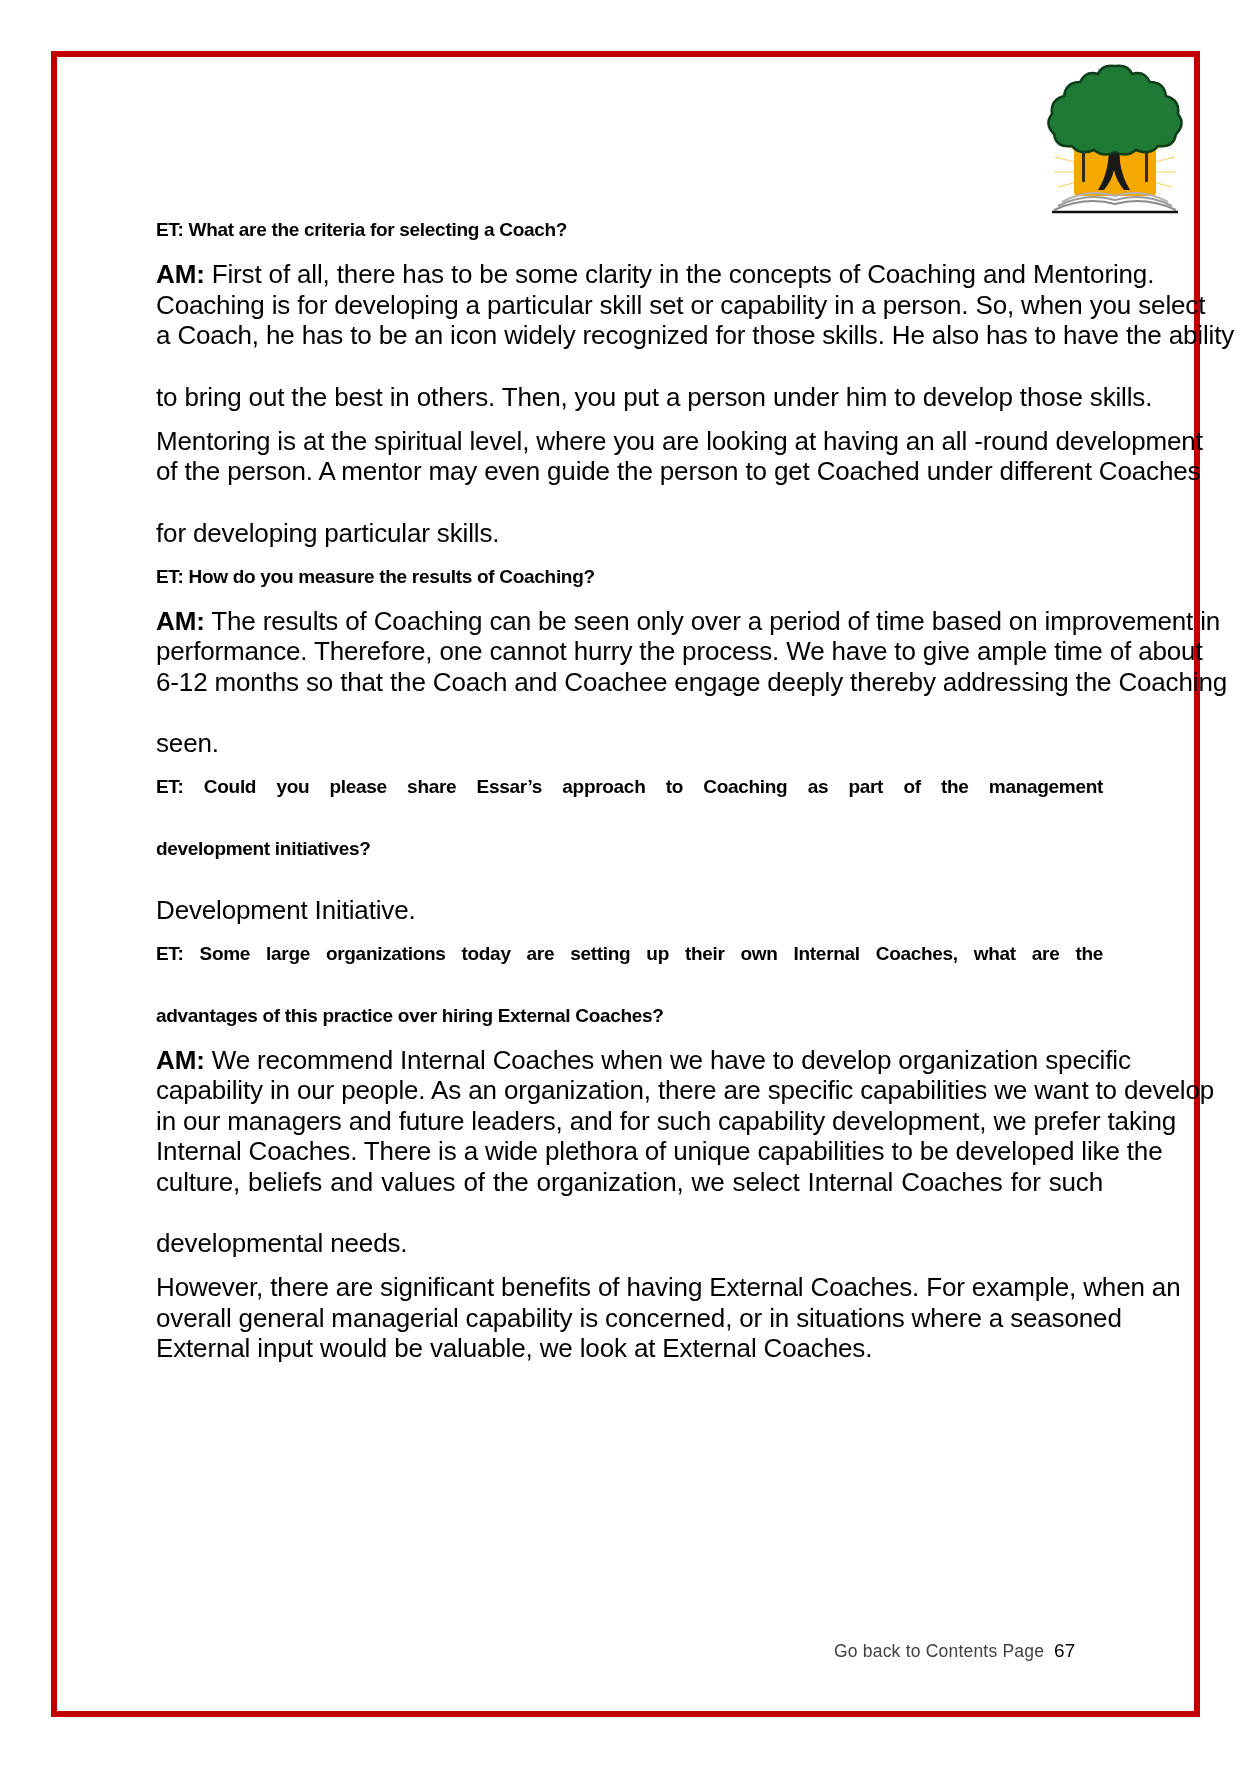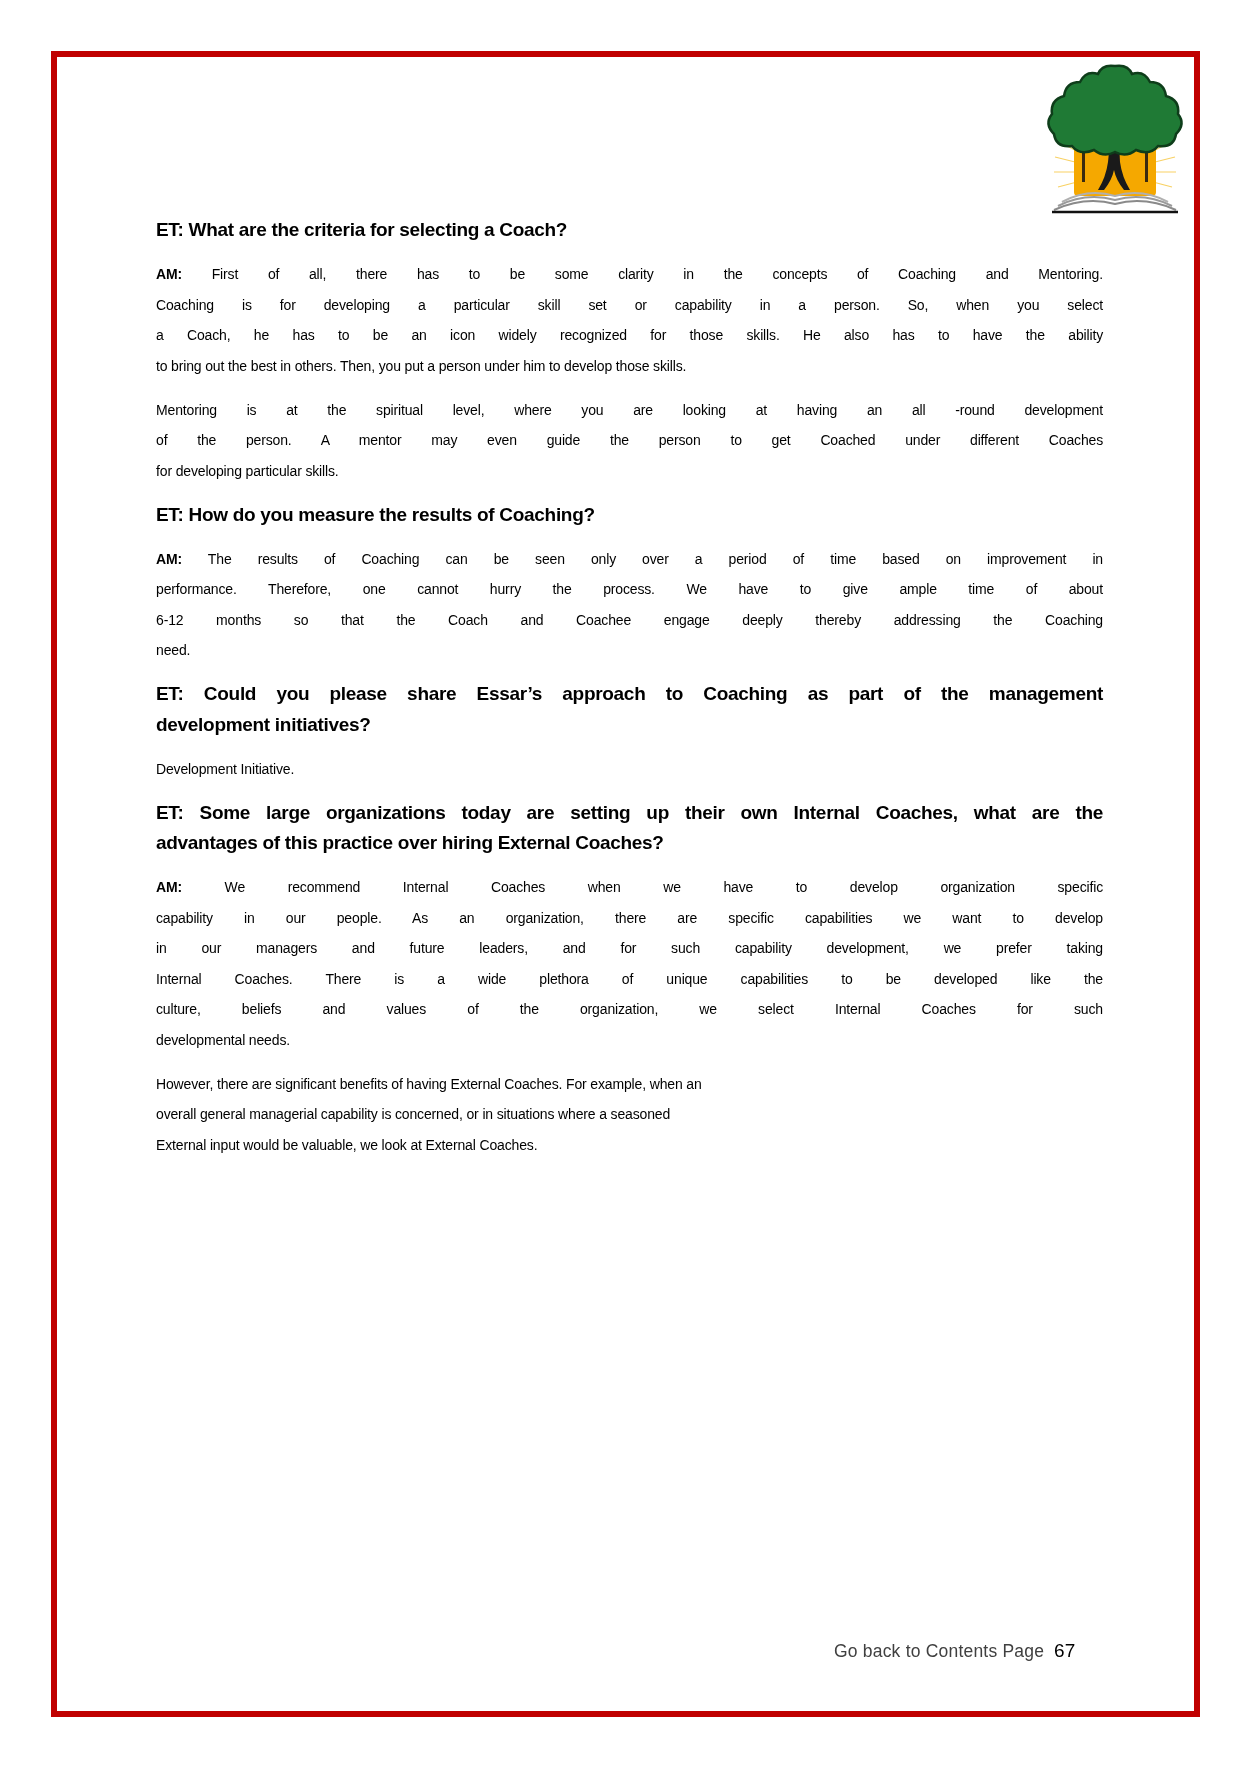--- a/index.html
+++ b/index.html
@@ -3,24 +3,24 @@
 <meta charset="utf-8">
 <style>
   html, body { margin: 0; padding: 0; background: #ffffff; }
   body { width: 1250px; height: 1768px; position: relative; overflow: hidden;
          font-family: "Liberation Sans", sans-serif; color: #000; }
   .page-frame { position: absolute; left: 51px; top: 51px; width: 1137px; height: 1654px;
                 border: 6px solid #c00000; box-sizing: content-box; }
   .logo { position: absolute; left: 1040px; top: 62px; width: 150px; height: 152px; }
   .content { position: absolute; left: 156px; top: 215px; width: 947px; }
   .para { margin: 0 0 13.5px 0; }
-  .line { display: block; height: 30.5px; line-height: 30.5px; font-size: 14px;
+  .line { display: block; height: 30.5px; line-height: 30.5px; font-size: 26px;
           white-space: nowrap; letter-spacing: -0.15px; }
   .justify .line { text-align: justify; text-align-last: justify; }
-  .justify .line.last { text-align-last: left; }
+  .justify .line.last { text-align-last: left; margin-top: 31px; }
   .question .line { font-weight: bold; font-size: 19px; letter-spacing: -0.3px; }
   .speaker { font-weight: bold; }
   .footer { position: absolute; top: 1636px; left: 834px; height: 30px; line-height: 30px;
             white-space: nowrap; text-align: center; }
   .footer-link { color: #404040; font-size: 17.5px; letter-spacing: 0.2px; }
   .page-number { color: #000; font-size: 19px; margin-left: 10px; }
 </style>
 </head>
 <body>
 
@@ -77,21 +77,21 @@
   </p>
 
   <p class="para question">
     <span class="line last">ET:  How do you measure the results of Coaching?</span>
   </p>
 
   <p class="para justify">
     <span class="line"><span class="speaker">AM:</span><span> The results of Coaching can be seen only over a period of time based on improvement in</span></span>
     <span class="line">performance. Therefore, one cannot hurry the process. We have to give ample time of about</span>
     <span class="line">6-12 months so that the Coach and Coachee engage deeply thereby addressing the Coaching</span>
-    <span class="line last">need.</span>
+    <span class="line last">seen.</span>
   </p>
 
   <p class="para question justify">
     <span class="line">ET: Could you please share Essar’s approach to Coaching as part of the management</span>
     <span class="line last">development initiatives?</span>
   </p>
 
   <p class="para justify">
     <span class="line last">Development Initiative.</span>
   </p>

